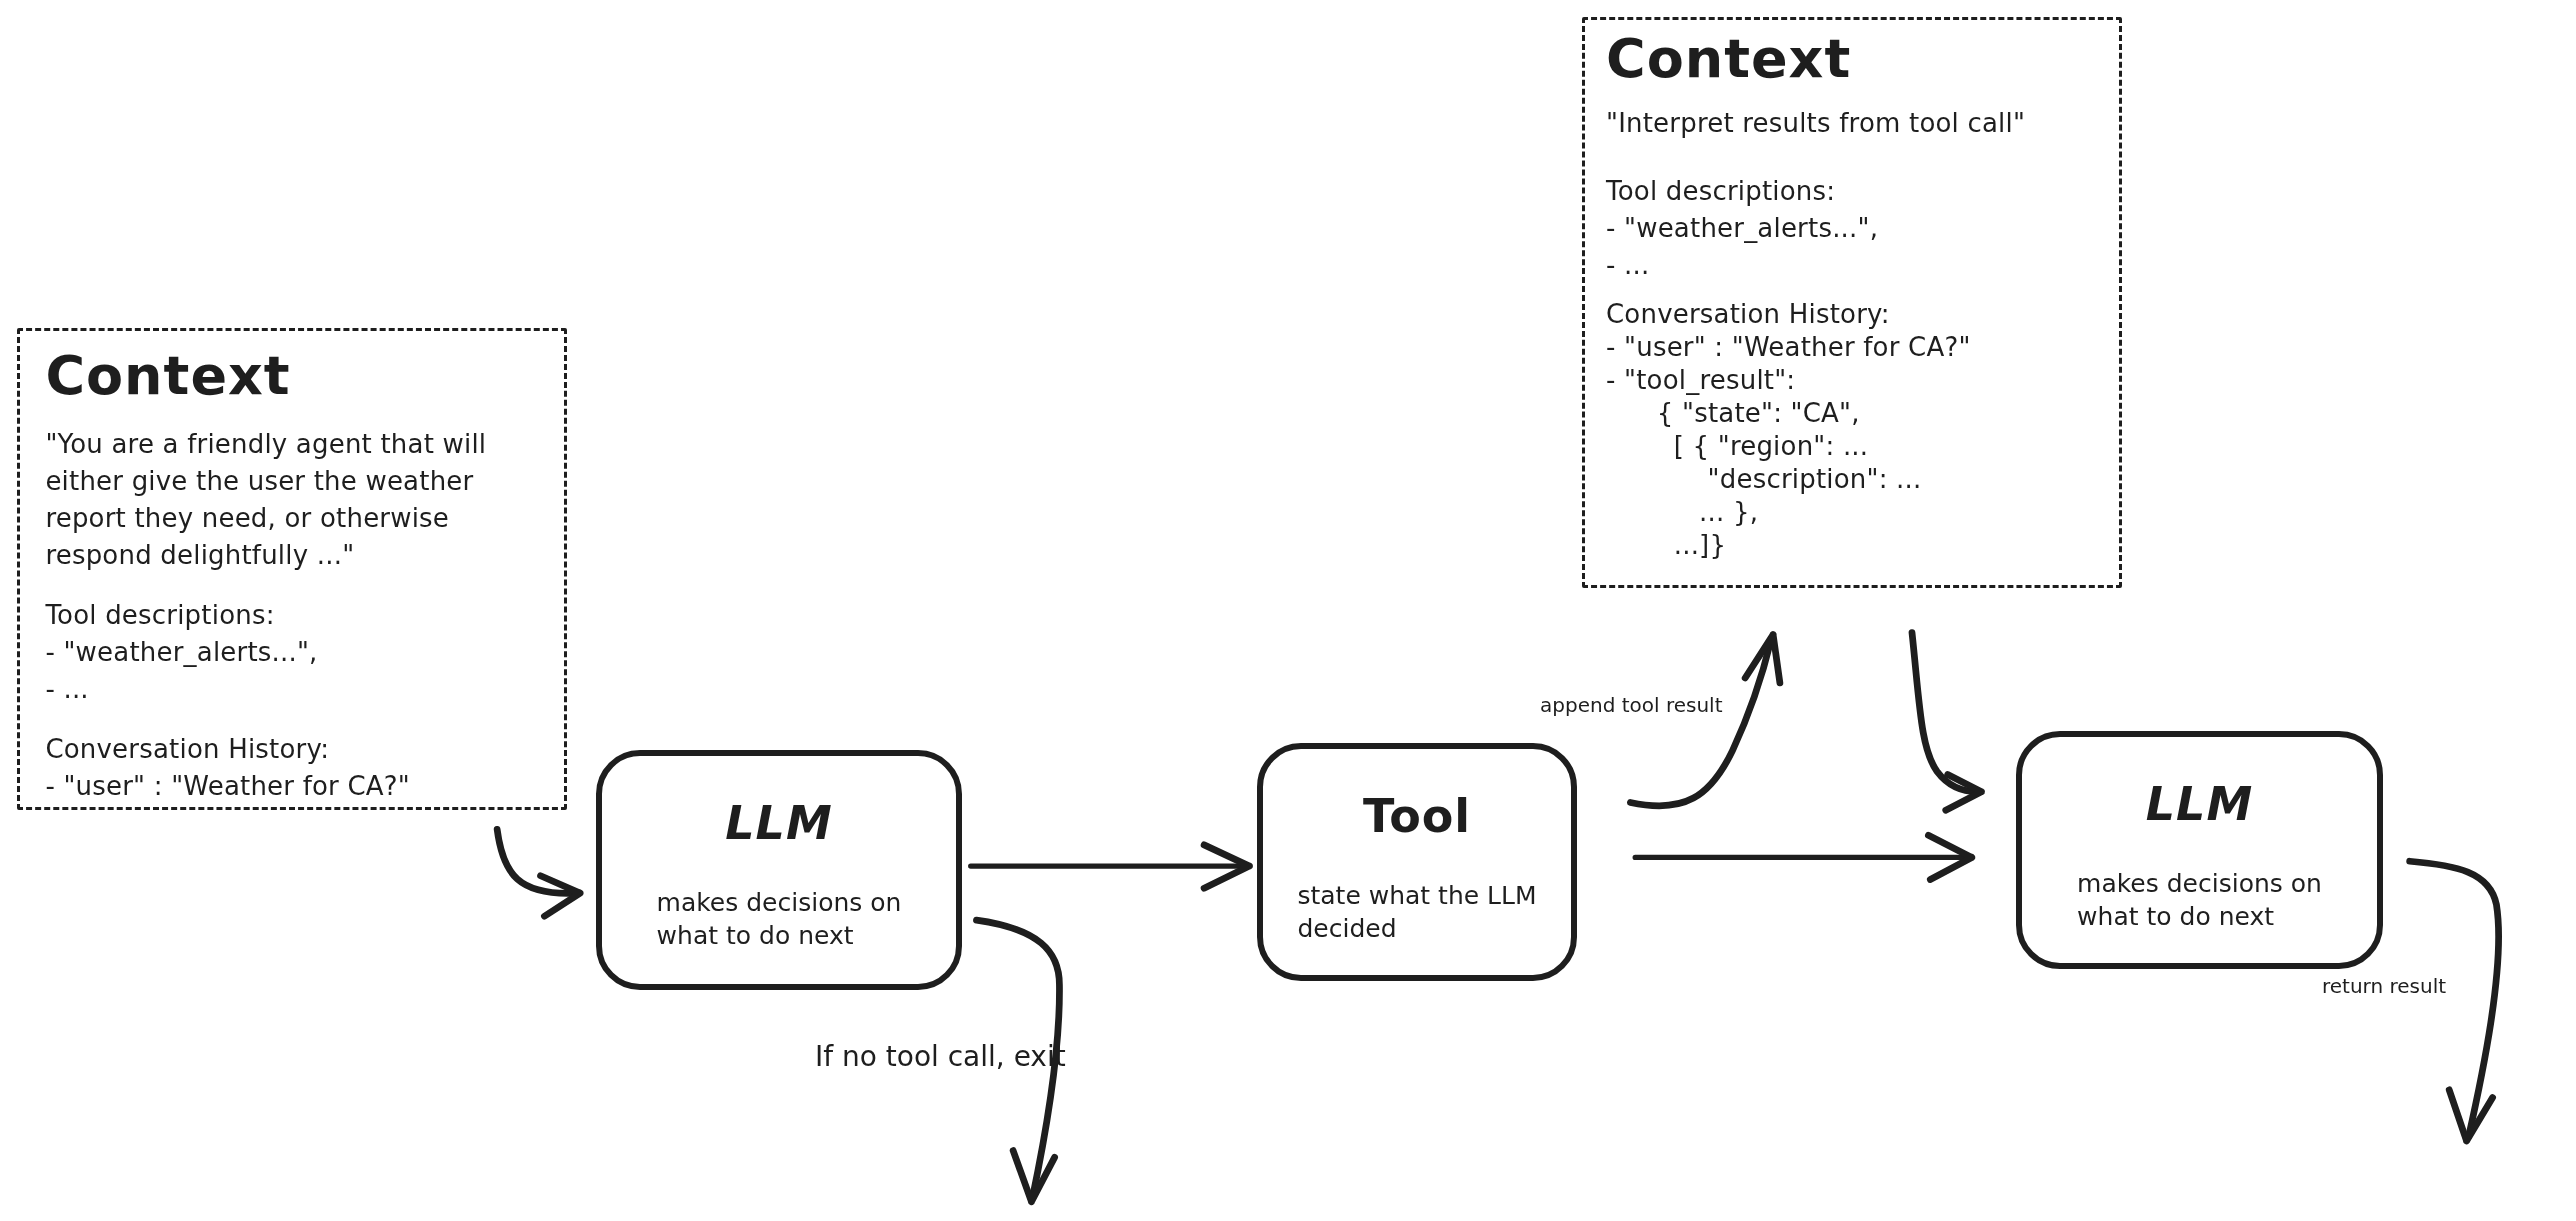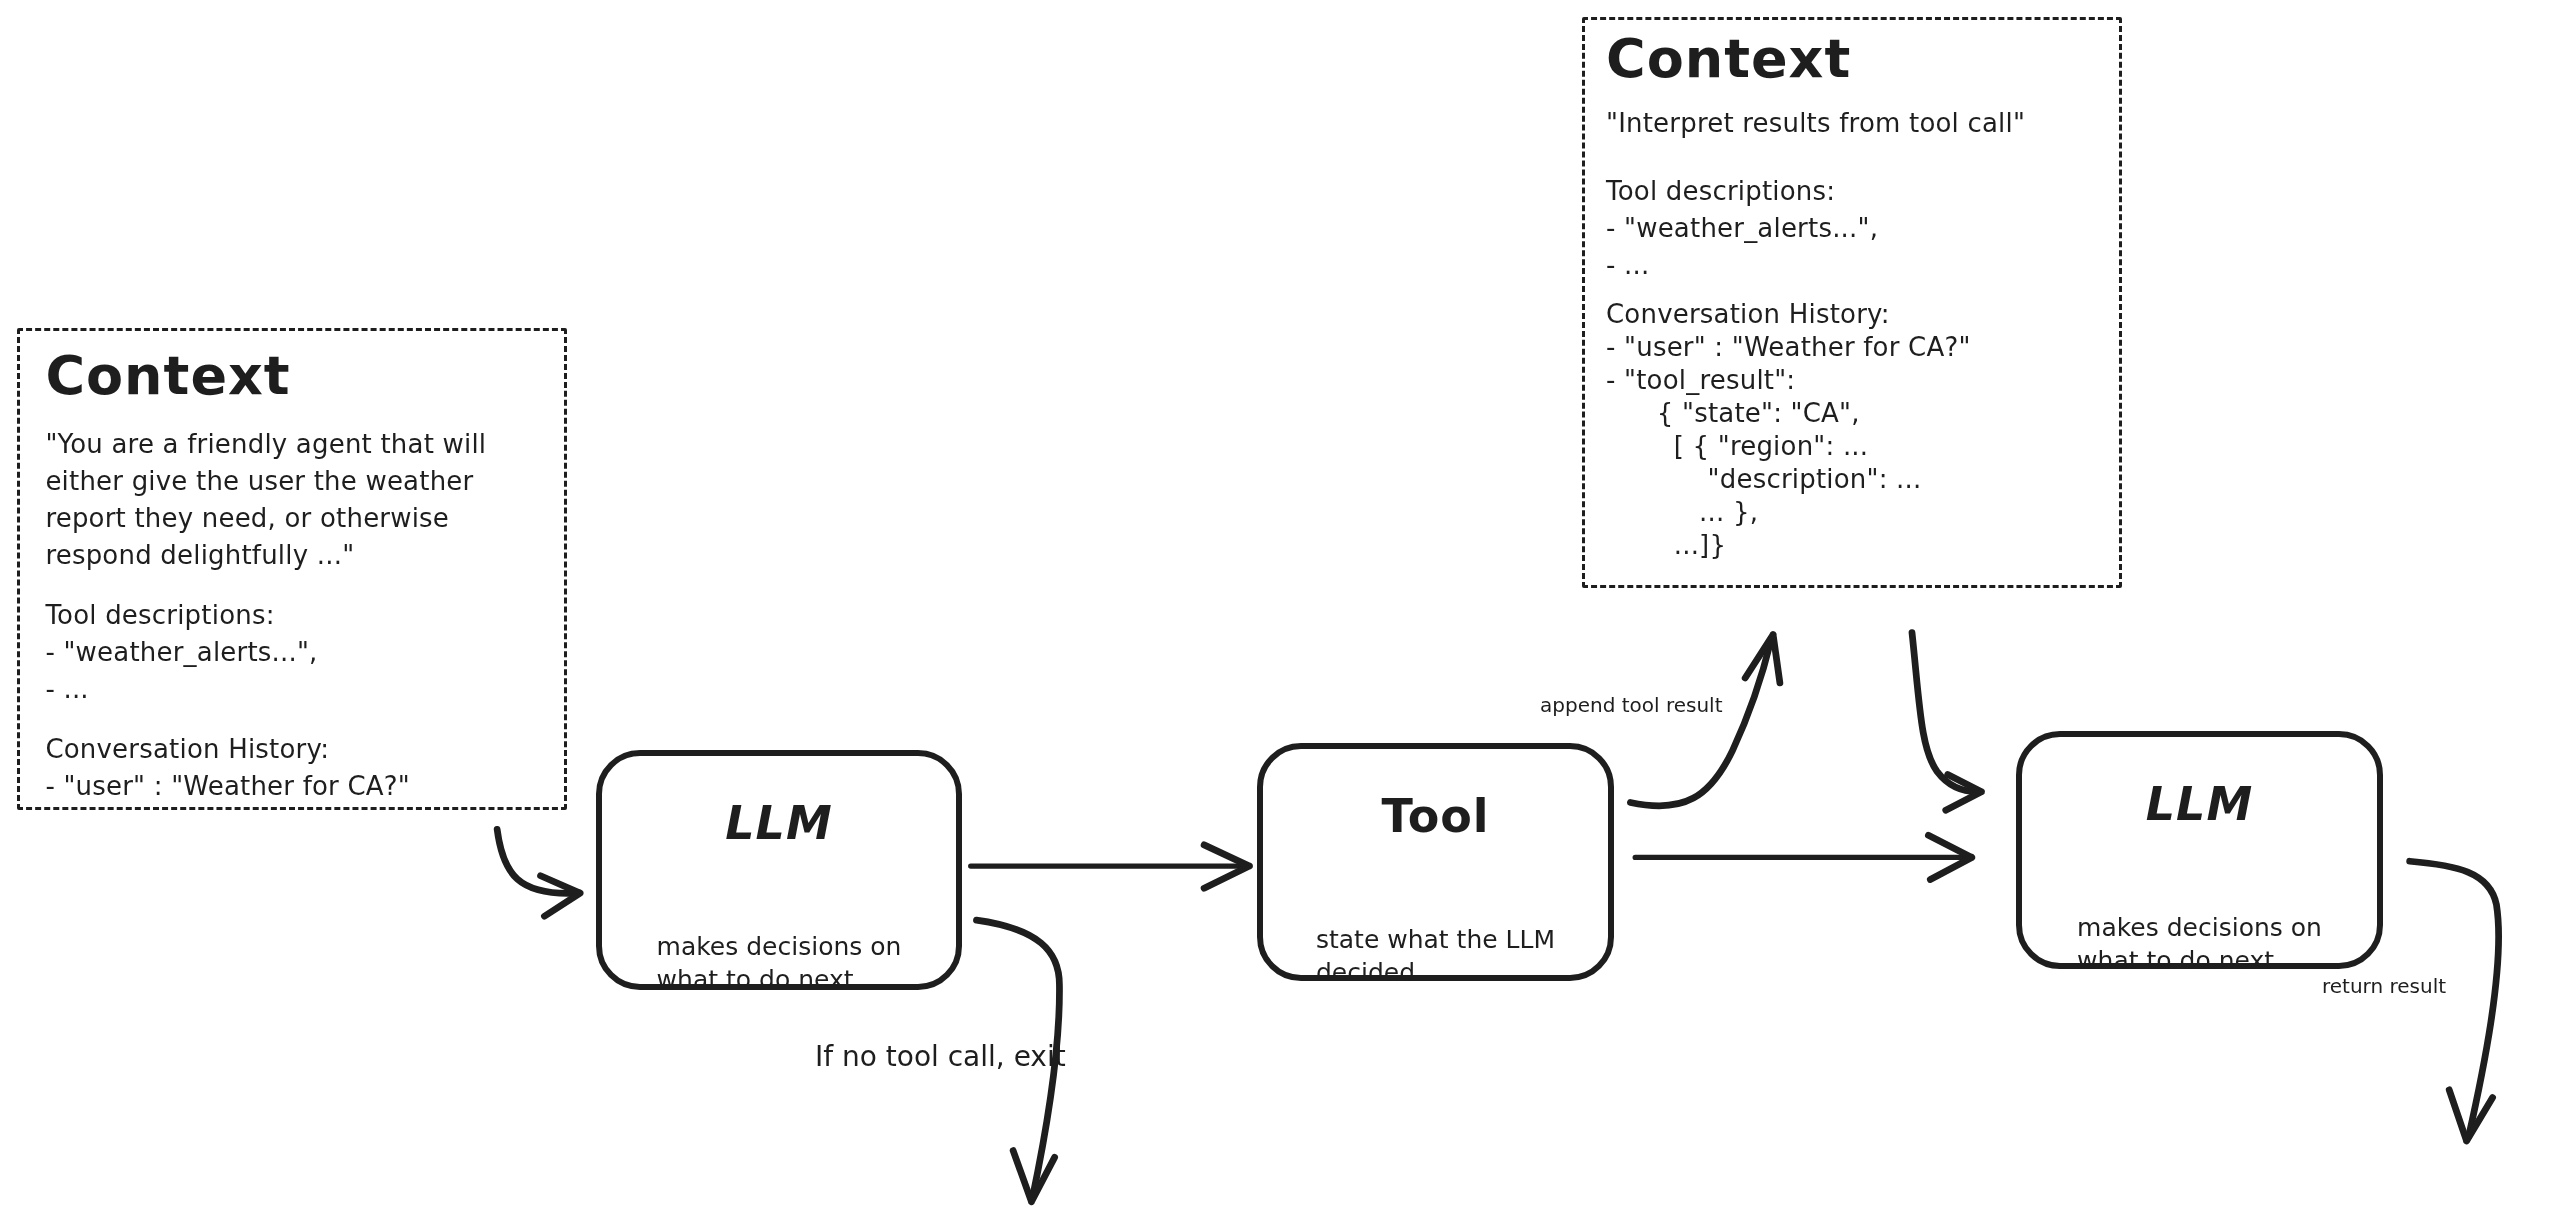--- a/index.html
+++ b/index.html
@@ -52,40 +52,39 @@
   
   .node {
     position: absolute;
     border: 6.8px solid #1e1e1e;
     border-radius: 44px;
     background: #ffffff;
     box-sizing: border-box;
     display: flex;
     flex-direction: column;
     align-items: center;
-    gap: 44px;
   }
   .node-title {
     font-size: 46px;
     font-weight: 700;
     line-height: 56px;
     margin-top: 39px;
     letter-spacing: 1px;
   }
   .node-title.slant { font-style: italic; }
   .node-desc {
     margin-top: 35px;
     font-size: 25px;
     line-height: 33px;
     white-space: pre;
     text-align: left;
     width: fit-content;
   }
   #node-llm1 { left: 596px;  top: 750px; width: 366px; height: 240px; }
-  #node-tool { left: 1257px; top: 743px; width: 357px; height: 238px; }
+  #node-tool { left: 1257px; top: 743px; width: 320px; height: 238px; }
   #node-llm2 { left: 2016px; top: 731px; width: 367px; height: 238px; }
 
   
   .edge-label {
     position: absolute;
     font-size: 20px;
     line-height: 29px;
     white-space: pre;
   }
   #lbl-append { left: 1540px; top: 691px; }

